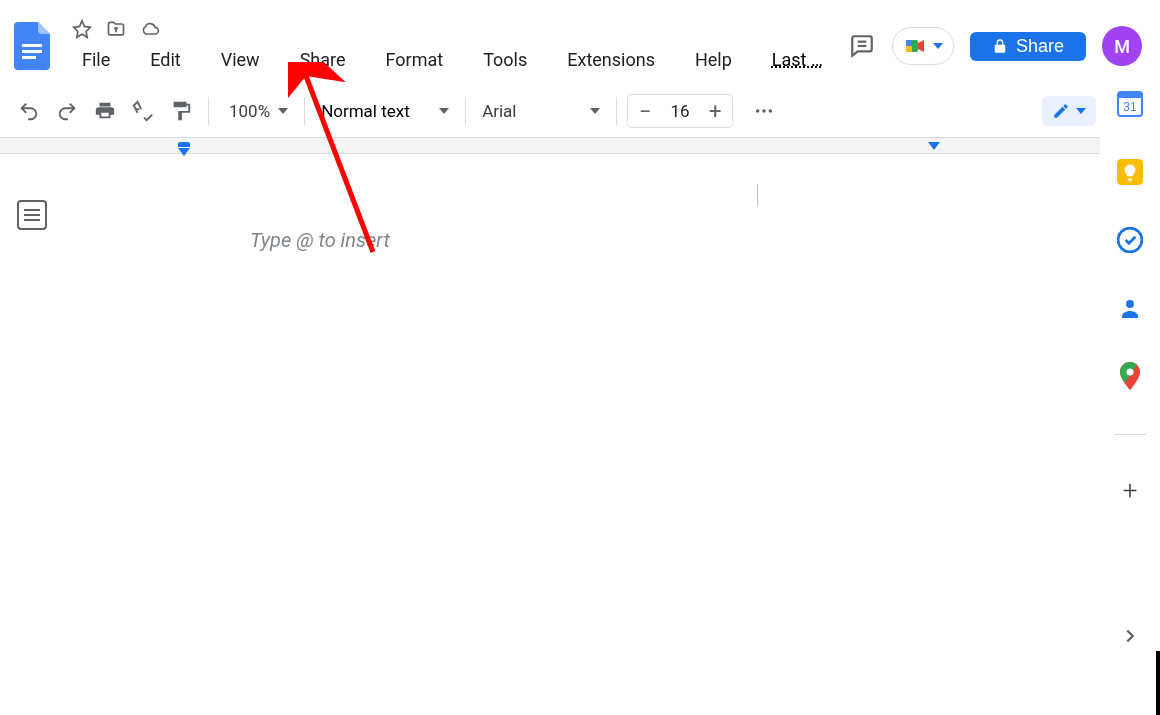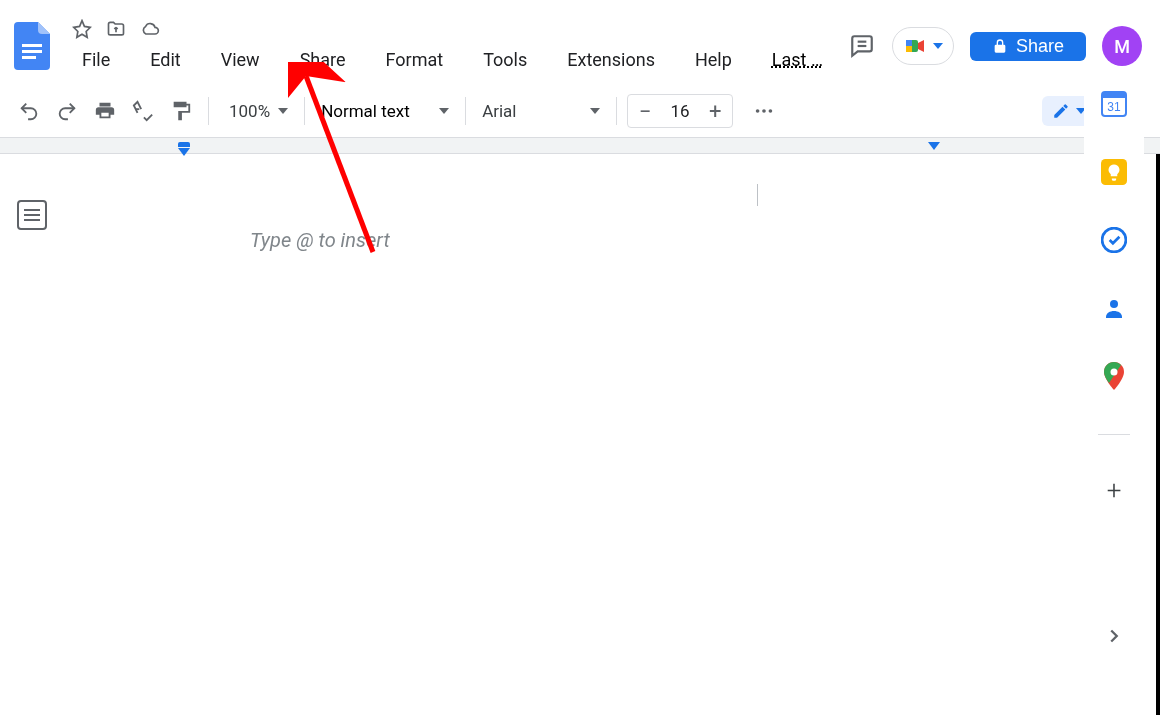--- a/index.html
+++ b/index.html
@@ -89,21 +89,21 @@
   .ruler .ind-right { position:absolute; left:928px; top:4px;}
   .tri-down { width:0;height:0;border-left:6px solid transparent;border-right:6px solid transparent;border-top:8px solid #1a73e8;}
   .workspace { display:flex; height: calc(715px - 84px - 54px - 16px); }
   .outline-strip { width:64px; display:flex; justify-content:center; padding-top:46px;}
   .outline-btn { width:30px;height:30px;border:2px solid #5f6368;border-radius:4px;display:flex;flex-direction:column;align-items:center;justify-content:center;gap:3px;}
   .outline-btn span{width:16px;height:2px;background:#5f6368;display:block;}
   .page-area { flex:1; position:relative; border-right:4px solid #000000;}
   .placeholder { position:absolute; left:186px; top:74px; font-size:20px; color:#80868b; font-style:italic;}
   .cursor-caret { position:absolute; left:693px; top:30px; width:1px; height:22px; background:#bdc1c6;}
   .side-panel {
-    position:absolute; right:16px; top:90px; width:60px;
+    position:absolute; right:0; top:90px; width:60px;
     display:flex; flex-direction:column; align-items:center; gap:40px;
     background:#fff;
   }
   .sp-icon { width:28px;height:28px; display:flex;align-items:center;justify-content:center;}
   .sp-divider { width:32px;height:1px;background:#dadce0; margin-top:4px;}
   .sp-plus { font-size:26px; color:#3c4043; font-weight:300;}
   .sp-chevron { color:#5f6368; margin-top:80px;}
   
   .arrow {
     position:absolute;

